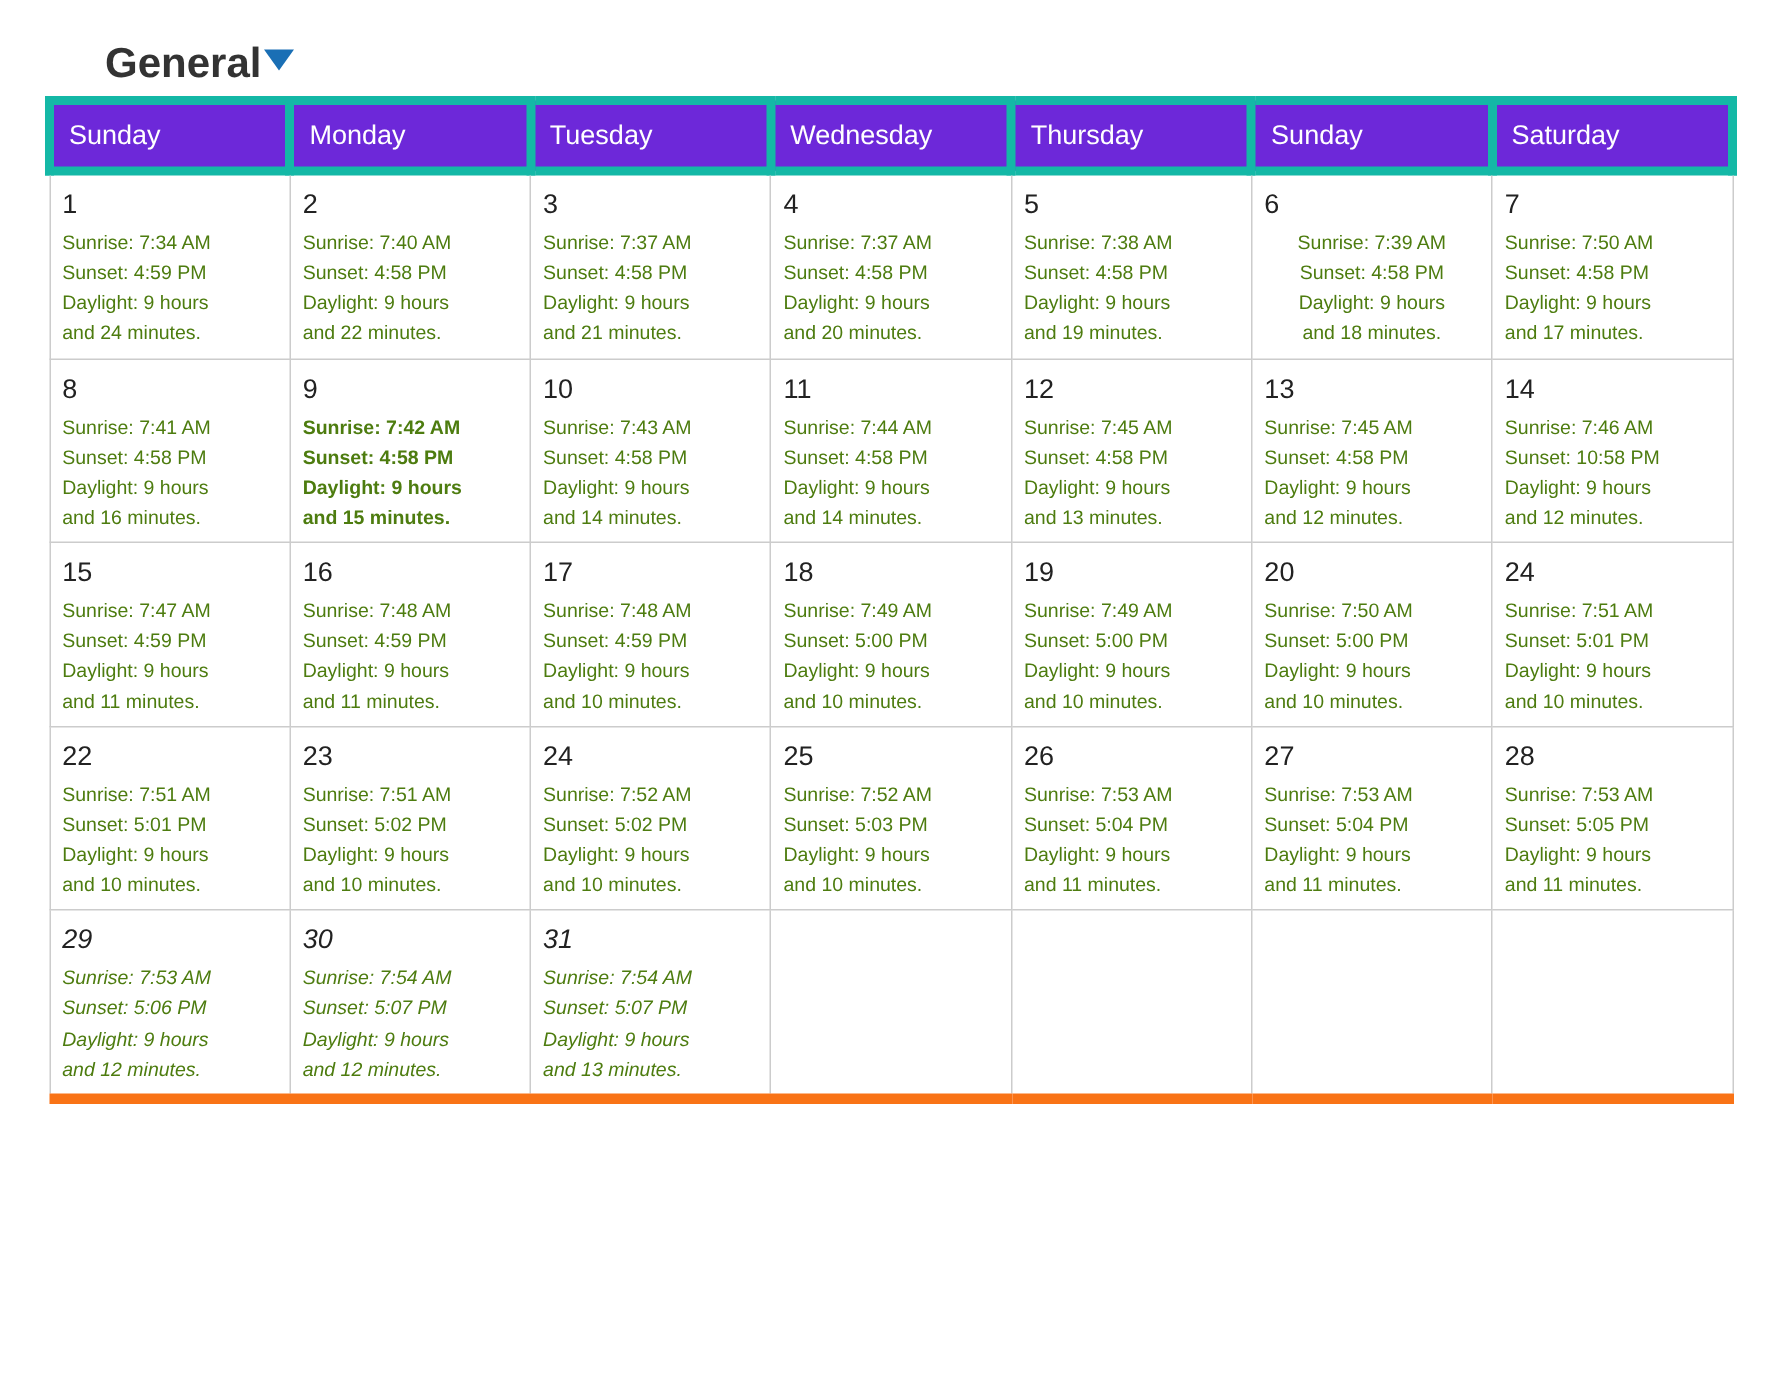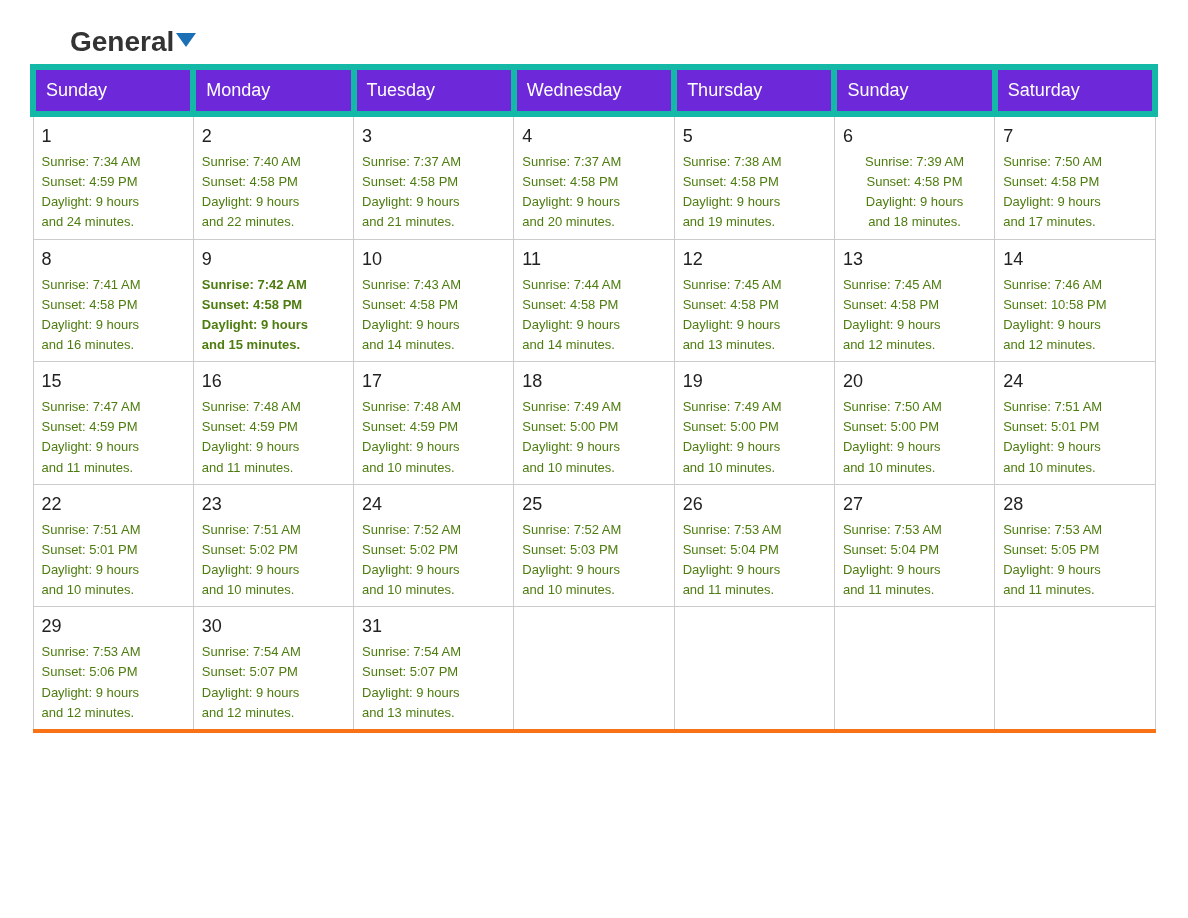--- a/index.html
+++ b/index.html
@@ -96,21 +96,22 @@
     }
     .day-info {
       font-size: 13px;
       color: #4d7c0f;
       line-height: 1.55;
     }
     .empty-cell {
       background: #fff;
     }
     tr:last-child td {
-      border-bottom: 4px solid #f97316;
+      border-bottom: 7px solid #f97316;
+      font-style: italic;
     }
   </style>
 </head>
 <body>
 
 <div class="header">
   <div class="logo">
     <div class="logo-text">
       General<span class="logo-triangle"></span>
     </div>

